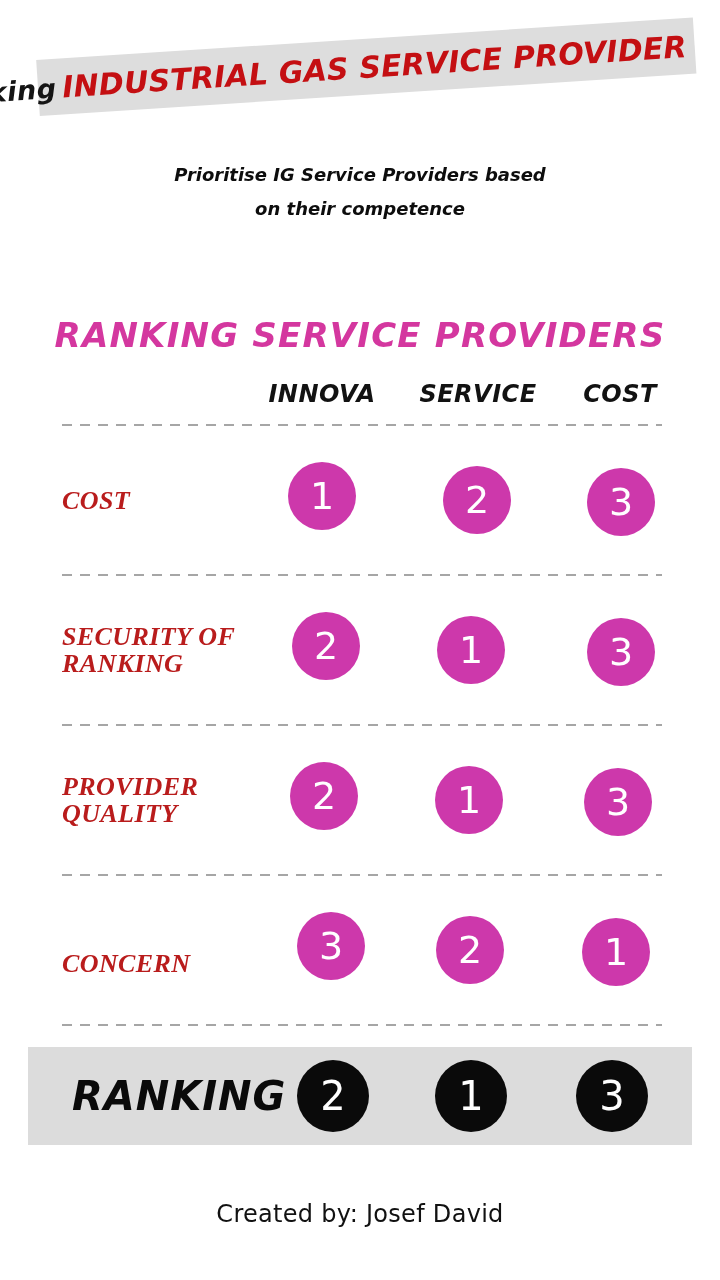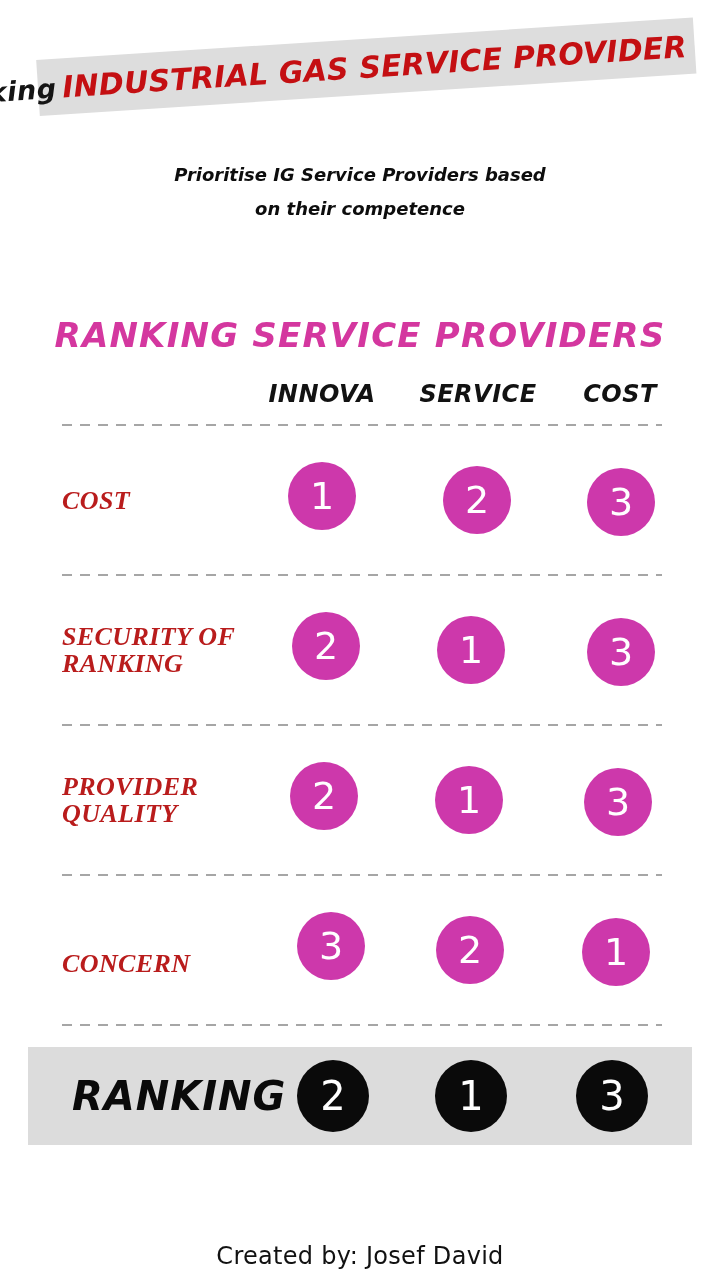--- a/index.html
+++ b/index.html
@@ -206,21 +206,20 @@
   #footer {
     position: absolute;
     left: 0;
     top: 1200px;
     width: 720px;
     text-align: center;
     font-family: "DejaVu Sans", sans-serif;
     font-size: 24px;
     color: #111111;
     letter-spacing: 0.3px;
-    margin-top: 42px;
   }
 </style>
 </head>
 <body>
 
 <div id="header-banner">
   <div class="htext">
     <span class="h-ranking">Ranking</span>
     <span class="h-main">INDUSTRIAL GAS SERVICE PROVIDER</span>
   </div>

